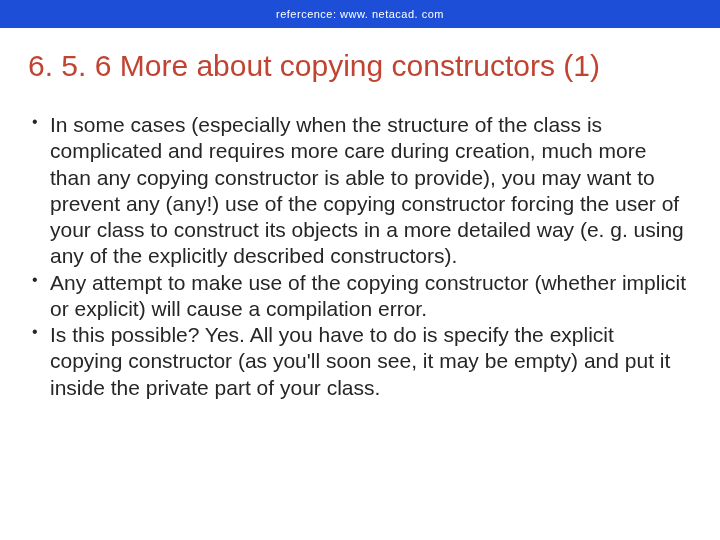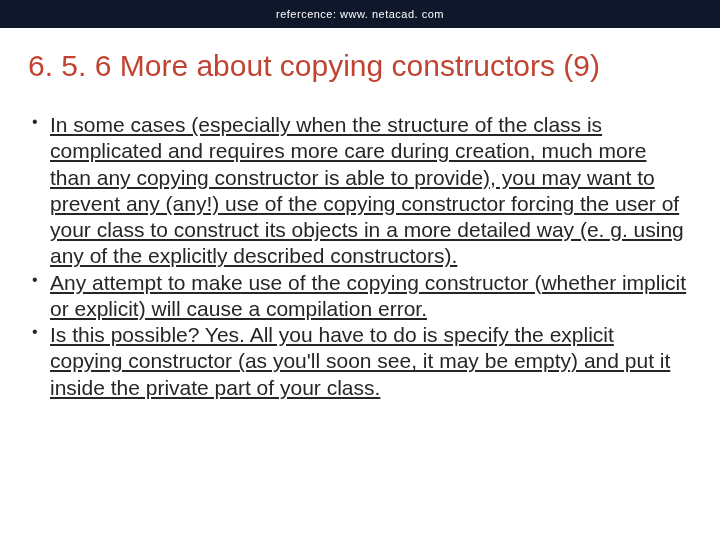--- a/index.html
+++ b/index.html
@@ -4,21 +4,21 @@
   <style>
     * { margin: 0; padding: 0; box-sizing: border-box; }
     html, body { width: 720px; height: 540px; overflow: hidden; }
     body {
       font-family: Arial, Helvetica, sans-serif;
       background: #ffffff;
     }
     .header-bar {
       width: 100%;
       height: 28px;
-      background: #0f172a;
+      background: #1d4ed8;
       display: flex;
       align-items: center;
       justify-content: center;
     }
     .header-ref {
       color: #ffffff;
       font-size: 11px;
       letter-spacing: 0.5px;
     }
     .slide-content {
@@ -35,38 +35,37 @@
       list-style: none;
       padding-left: 4px;
     }
     .bullet-item {
       color: #262626;
       font-size: 21px;
       line-height: 1.25;
       margin-bottom: 0;
       position: relative;
       padding-left: 18px;
-      text-decoration: underline;
     }
     .bullet-item::before {
       content: "•";
       position: absolute;
       left: 0;
       top: 0;
       color: #262626;
       font-size: 16px;
     }
   </style>
 </head>
 <body>
 
 <div class="header-bar">
   <span class="header-ref">refercence: www. netacad. com</span>
 </div>
 
 <div class="slide-content">
-  <h1 class="slide-title">6. 5. 6 More about copying constructors (9)</h1>
+  <h1 class="slide-title">6. 5. 6 More about copying constructors (1)</h1>
   <ul class="bullet-list">
     <li class="bullet-item">In some cases (especially when the structure of the class is complicated and requires more care during creation, much more than any copying constructor is able to provide), you may want to prevent any (any!) use of the copying constructor forcing the user of your class to construct its objects in a more detailed way (e. g. using any of the explicitly described constructors).</li>
     <li class="bullet-item">Any attempt to make use of the copying constructor (whether implicit or explicit) will cause a compilation error.</li>
     <li class="bullet-item">Is this possible? Yes. All you have to do is specify the explicit copying constructor (as you'll soon see, it may be empty) and put it inside the private part of your class.</li>
   </ul>
 </div>
 
 </body></html>

